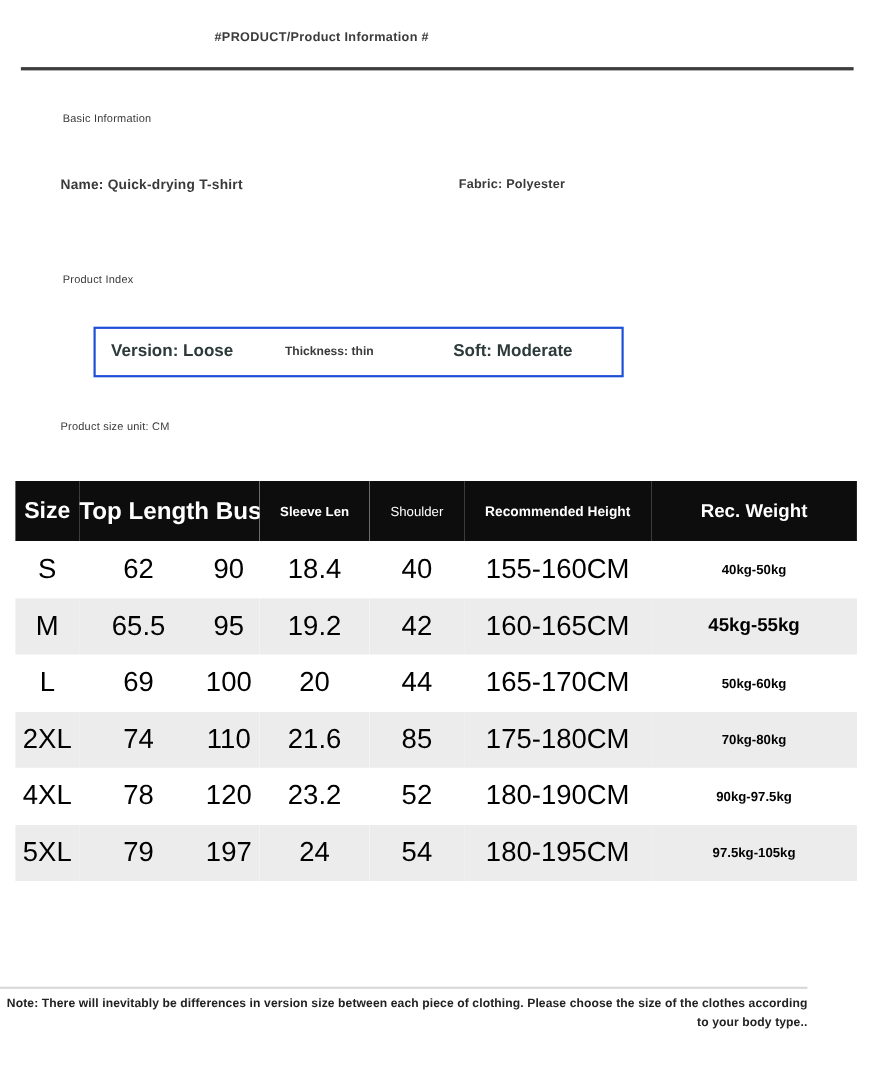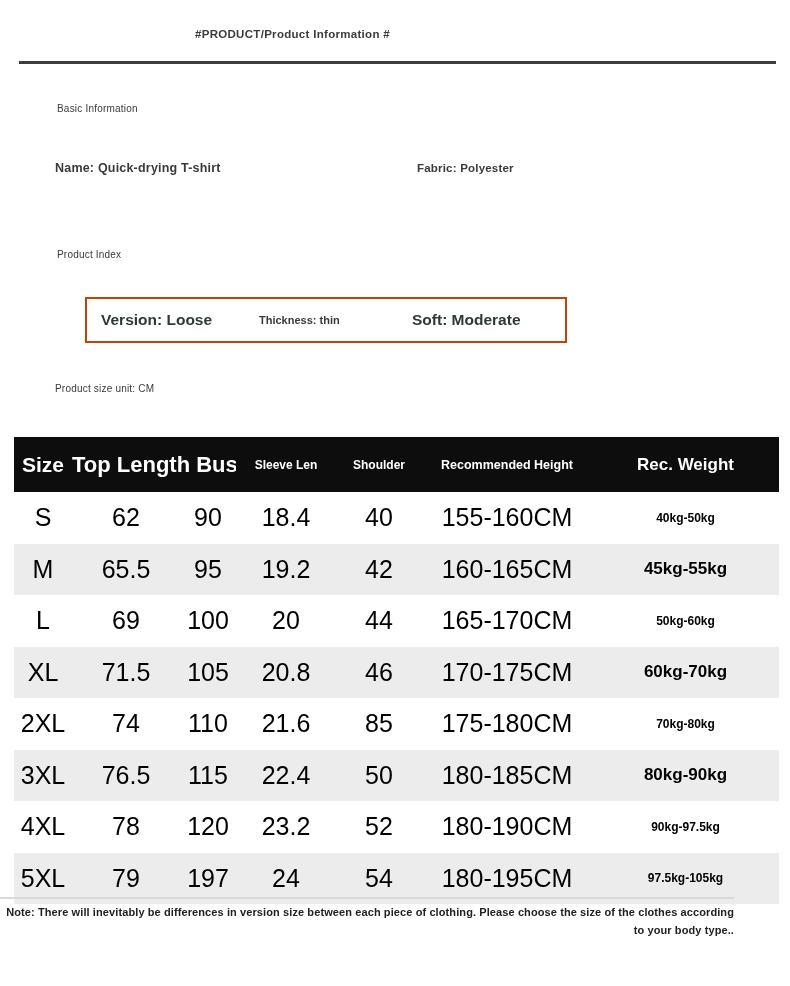--- a/index.html
+++ b/index.html
@@ -34,21 +34,21 @@
   .kv-label {
     font-size: 12.5px; font-weight: bold; color: #3a3a3a;
     letter-spacing: 0.2px;
   }
   .kv-name   { top: 161px; left: 55px; }
   .kv-fabric { top: 162px; left: 417px; font-size: 11.5px; }
 
   
   .index-box {
     top: 297px; left: 85px; width: 482px; height: 46px;
-    border: 2px solid #c2410c;
+    border: 2px solid #1d4ed8;
     background: #fff;
   }
   .index-box .ib-item { position: absolute; top: 0; height: 42px; display: flex; align-items: center; }
   .ib-version   { left: 14px;  font-size: 15.5px; font-weight: bold; color: #2e3a3a; }
   .ib-thickness { left: 172px; font-size: 11px;   font-weight: bold; color: #3a3a3a; }
   .ib-soft      { left: 325px; font-size: 15.5px; font-weight: bold; color: #2e3a3a; }
 
   
   table.size-table {
     position: absolute;
@@ -61,21 +61,21 @@
     padding: 0; text-align: center; vertical-align: middle;
     overflow: hidden; white-space: nowrap;
   }
   .size-table thead tr { height: 55px; background: #0d0d0d; color: #ffffff; }
   .size-table tbody tr { height: 51.5px; background: #ffffff; }
   .size-table tbody tr:nth-child(even) { background: #ececec; }
 
   .th-size   { font-size: 21px; font-weight: bold; }
   .th-tlb    { font-size: 22px; font-weight: bold; padding-left: 12px; }
   .th-sleeve { font-size: 12px; font-weight: bold; }
-  .th-shoulder { font-size: 12px; font-weight: bold; }
+  .th-shoulder { font-size: 12px; font-weight: normal; }
   .th-height { font-size: 12.5px; font-weight: bold; }
   .th-weight { font-size: 17px; font-weight: bold; padding-left: 28px; }
 
   .td-size   { font-size: 25px; color: #000; }
   .td-num    { font-size: 25px; color: #000; }
   .td-height { font-size: 25px; color: #000; }
   .td-weight { font-weight: bold; color: #000; padding-left: 28px; }
   .td-weight.w-small { font-size: 12px; }
   .td-weight.w-large { font-size: 17px; }
 
@@ -150,45 +150,27 @@
     <tr>
       <td class="td-size">L</td>
       <td class="td-num">69</td>
       <td class="td-num">100</td>
       <td class="td-num">20</td>
       <td class="td-num">44</td>
       <td class="td-height">165-170CM</td>
       <td class="td-weight w-small">50kg-60kg</td>
     </tr>
     <tr>
-      <td class="td-size">XL</td>
-      <td class="td-num">71.5</td>
-      <td class="td-num">105</td>
-      <td class="td-num">20.8</td>
-      <td class="td-num">46</td>
-      <td class="td-height">170-175CM</td>
-      <td class="td-weight w-large">60kg-70kg</td>
-    </tr>
-    <tr>
       <td class="td-size">2XL</td>
       <td class="td-num">74</td>
       <td class="td-num">110</td>
       <td class="td-num">21.6</td>
       <td class="td-num">85</td>
       <td class="td-height">175-180CM</td>
       <td class="td-weight w-small">70kg-80kg</td>
-    </tr>
-    <tr>
-      <td class="td-size">3XL</td>
-      <td class="td-num">76.5</td>
-      <td class="td-num">115</td>
-      <td class="td-num">22.4</td>
-      <td class="td-num">50</td>
-      <td class="td-height">180-185CM</td>
-      <td class="td-weight w-large">80kg-90kg</td>
     </tr>
     <tr>
       <td class="td-size">4XL</td>
       <td class="td-num">78</td>
       <td class="td-num">120</td>
       <td class="td-num">23.2</td>
       <td class="td-num">52</td>
       <td class="td-height">180-190CM</td>
       <td class="td-weight w-small">90kg-97.5kg</td>
     </tr>

